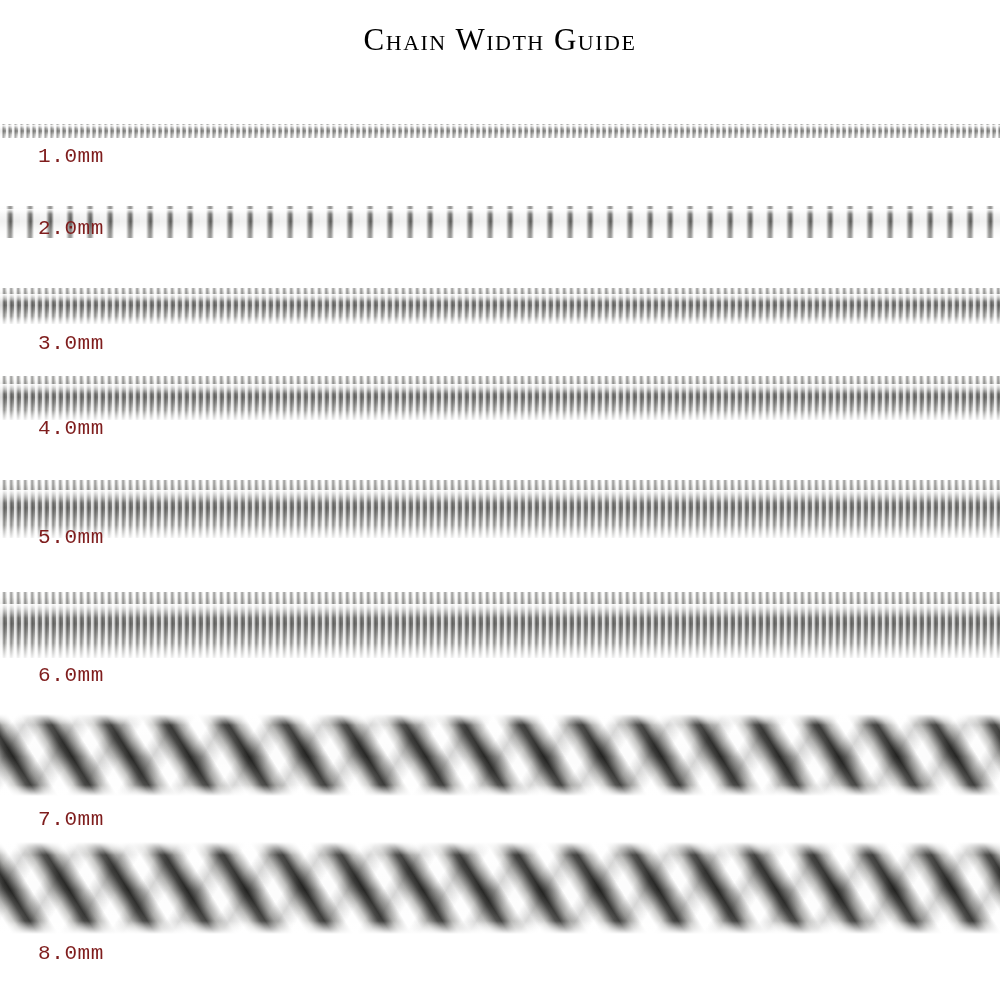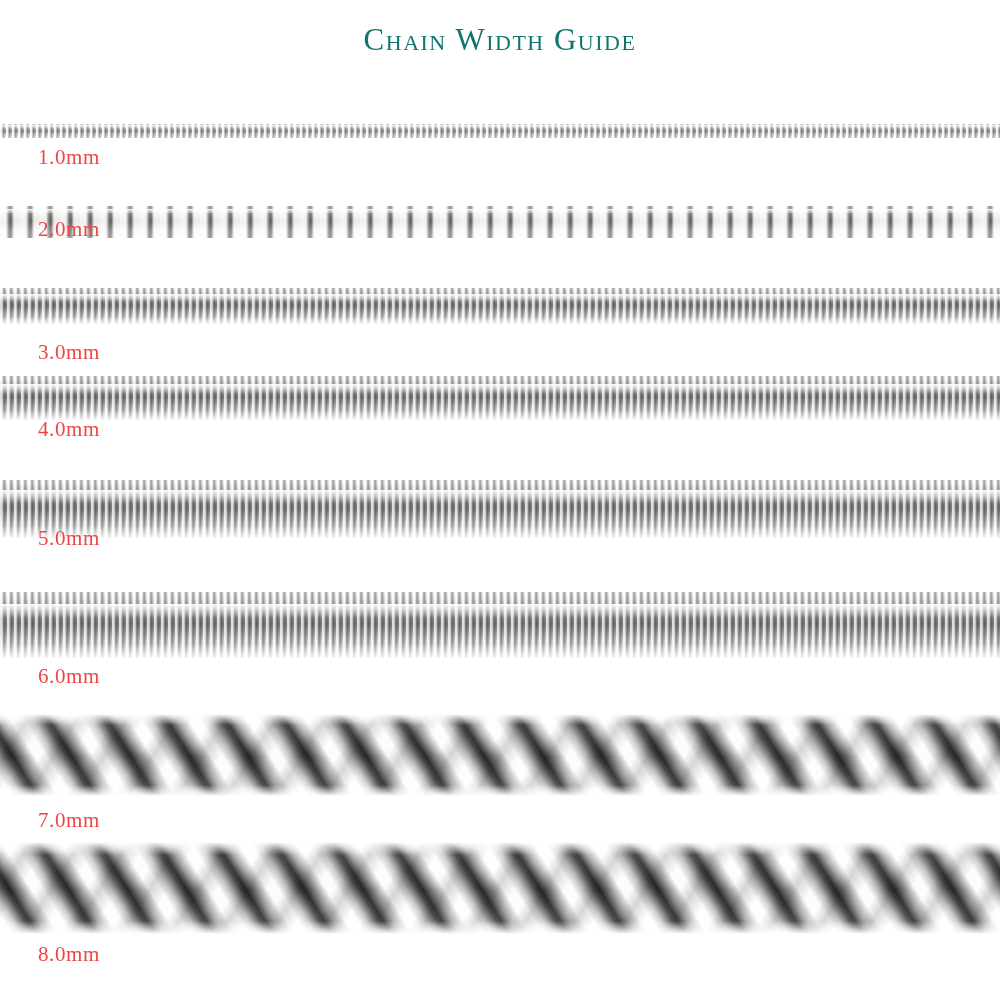--- a/index.html
+++ b/index.html
@@ -19,44 +19,44 @@
   #guide-title {
     position: absolute;
     top: 22px;
     left: 0;
     width: 1000px;
     text-align: center;
     font-family: "Liberation Serif", serif;
     font-size: 31px;
     letter-spacing: 1.5px;
     font-variant: small-caps;
-    color: #0f766e;
+    color: #000000;
     white-space: nowrap;
   }
 
   .chain-row {
     position: absolute;
     left: 0;
     width: 1000px;
   }
 
   .chain-strip {
     position: absolute;
     left: 0;
     width: 1000px;
     overflow: hidden;
   }
 
   .chain-label {
     position: absolute;
     left: 38px;
-    font-family: Liberation Serif, serif;
+    font-family: Liberation Mono, monospace;
     font-size: 21px;
     letter-spacing: 0.6px;
-    color: #ef4444;
+    color: #7f1d1d;
     white-space: nowrap;
   }
 
   
   .band {
     position: absolute;
     left: 0;
     width: 1000px;
     top: 0;
     height: 100%;
@@ -206,21 +206,21 @@
   <div class="chain-label" style="top:217px;">2.0mm</div>
 </div>
 
 <div class="chain-row">
   <div class="chain-strip snake" style="top:288px;height:36px;">
     <div class="band"></div>
     <div class="texture"></div>
     <div class="hilite"></div>
     <div class="shadow"></div>
   </div>
-  <div class="chain-label" style="top:340px;">3.0mm</div>
+  <div class="chain-label" style="top:332px;">3.0mm</div>
 </div>
 
 <div class="chain-row">
   <div class="chain-strip snake" style="top:376px;height:44px;">
     <div class="band"></div>
     <div class="texture"></div>
     <div class="hilite"></div>
     <div class="shadow"></div>
   </div>
   <div class="chain-label" style="top:417px;">4.0mm</div>

